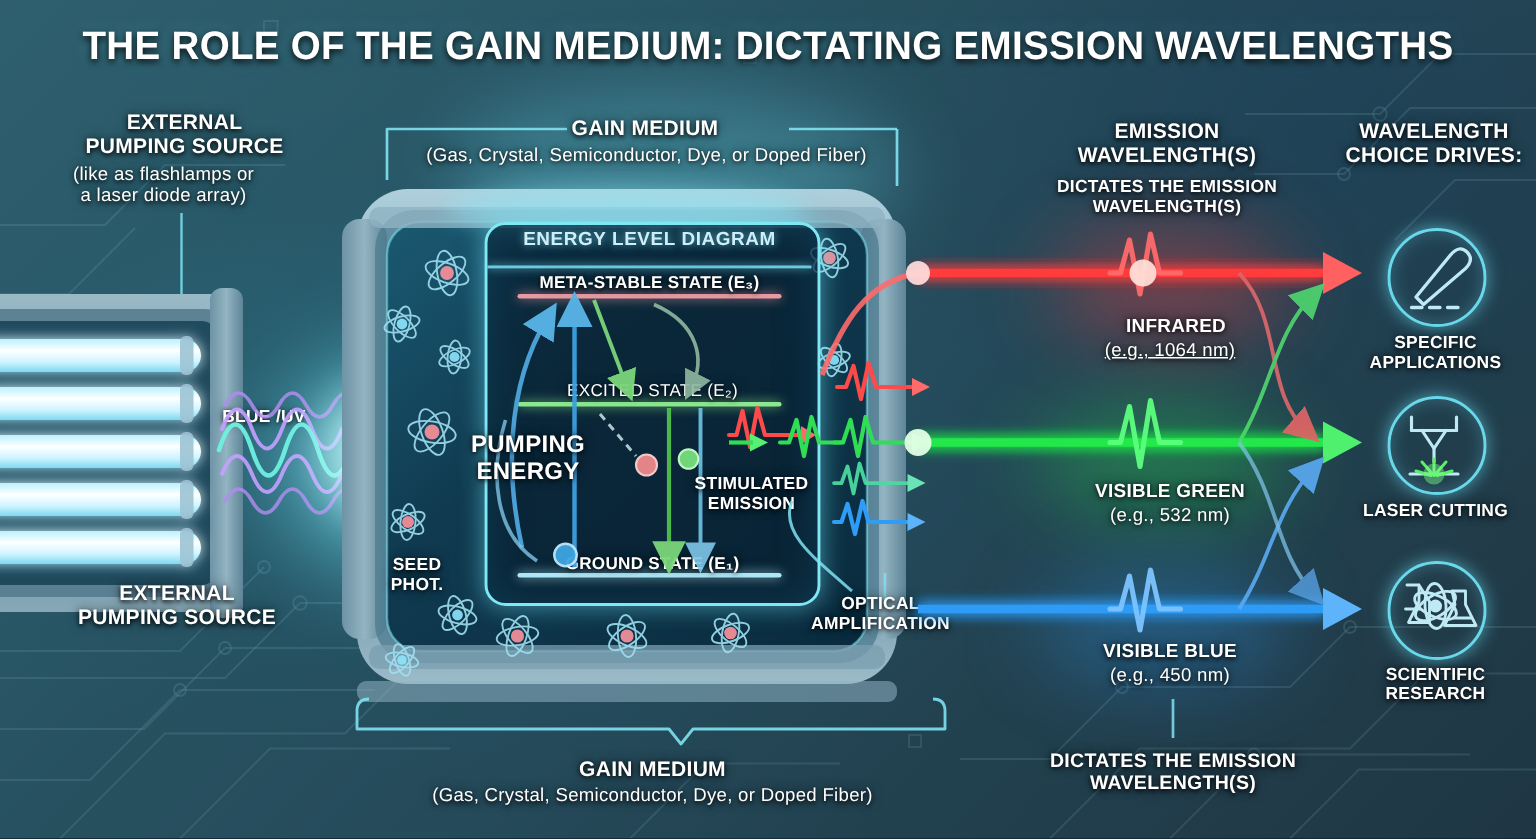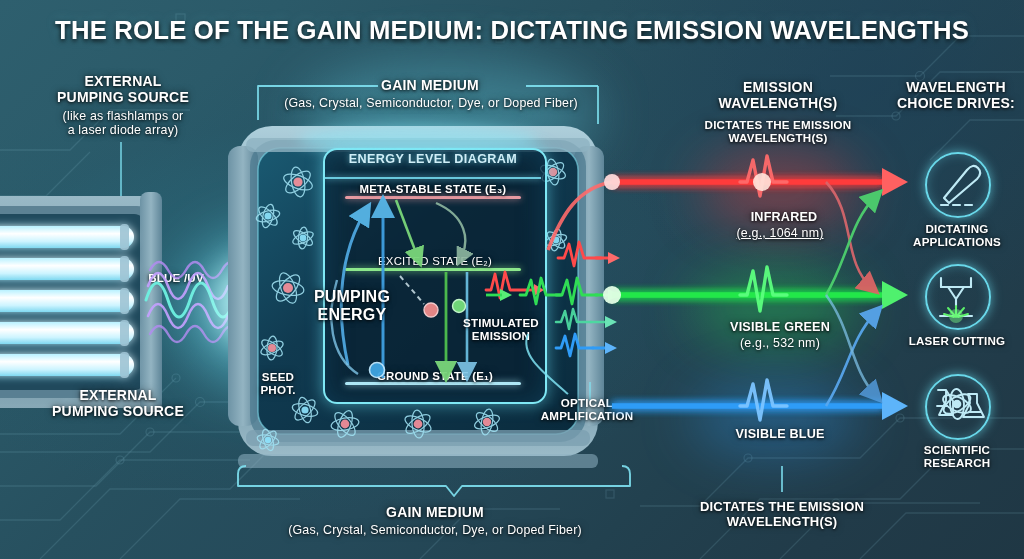--- a/index.html
+++ b/index.html
@@ -92,21 +92,21 @@
   <div class="glowblob" style="left:180px;top:230px;width:190px;height:160px;background:rgba(120,235,255,.42);"></div>
   <div class="glowblob" style="left:300px;top:60px;width:300px;height:110px;background:rgba(110,225,245,.30);"></div>
   <div class="glowblob" style="left:700px;top:150px;width:160px;height:80px;background:rgba(255,60,60,.35);"></div>
   <div class="glowblob" style="left:690px;top:268px;width:170px;height:80px;background:rgba(40,235,80,.30);"></div>
   <div class="glowblob" style="left:690px;top:378px;width:170px;height:80px;background:rgba(50,160,255,.28);"></div>
 
   <div class="t title">THE ROLE OF THE GAIN MEDIUM: DICTATING EMISSION WAVELENGTHS</div>
 
   <div class="t hdr" style="left:14px;top:74px;width:218px;">EXTERNAL
 PUMPING SOURCE</div>
-  <div class="t sub" style="left:14px;top:110px;width:218px;">(like as flashlamps or
+  <div class="t sub" style="left:0;top:110px;width:218px;">(like as flashlamps or
 a laser diode array)</div>
 
   <svg width="1024" height="559">
     <path d="M121 142 V196" stroke="#7fe2f2" stroke-width="1.6" fill="none" opacity=".85"></path>
   </svg>
 
   <svg width="1024" height="559">
     <defs>
       <linearGradient id="metal" x1="0" y1="0" x2="0" y2="1">
         <stop offset="0" stop-color="#9fbecb"></stop>
@@ -436,37 +436,38 @@
     </g>
   </svg>
 
   <div class="t lbl" style="left:694px;top:210px;width:180px;">INFRARED</div>
   <div class="t sub" style="left:690px;top:227px;width:180px;text-decoration:underline;">(e.g., 1064 nm)</div>
 
   <div class="t lbl" style="left:690px;top:320px;width:180px;">VISIBLE GREEN</div>
   <div class="t sub" style="left:690px;top:337px;width:180px;">(e.g., 532 nm)</div>
 
   <div class="t lbl" style="left:690px;top:427px;width:180px;">VISIBLE BLUE</div>
+  <div class="t sub" style="left:690px;top:444px;width:180px;">(e.g., 450 nm)</div>
 
   <div class="t hdr" style="left:672px;top:80px;width:212px;">EMISSION
 WAVELENGTH(S)</div>
   <div class="t sub2" style="left:668px;top:118px;width:220px;">DICTATES THE EMISSION
 WAVELENGTH(S)</div>
 
   <div class="t hdr" style="left:888px;top:80px;width:136px;">WAVELENGTH
 CHOICE DRIVES:</div>
 
   <div class="appcircle" style="left:925px;top:152px;"></div>
   <svg width="1024" height="559">
     <g stroke="#bfeaf5" stroke-width="2.2" fill="none" stroke-linecap="round" stroke-linejoin="round">
       <path d="M944 198 L967 170 q6 -7 11 -2 q5 5 -1 11 L949 203 Z"></path>
       <path d="M941 205 h34" stroke-dasharray="7 5"></path>
     </g>
   </svg>
-  <div class="t tiny" style="left:896px;top:222px;width:122px;">DICTATING
+  <div class="t tiny" style="left:896px;top:222px;width:122px;">SPECIFIC
 APPLICATIONS</div>
 
   <div class="appcircle" style="left:925px;top:264px;"></div>
   <svg width="1024" height="559">
     <g stroke="#bfeaf5" stroke-width="2.1" fill="none" stroke-linecap="round" stroke-linejoin="round">
       <path d="M941 278 v9 h30 v-9"></path>
       <path d="M941 287 h30"></path>
       <path d="M948 287 l8 12 h0 l8 -12"></path>
       <path d="M956 299 v9"></path>
       <path d="M940 316 h32"></path>

